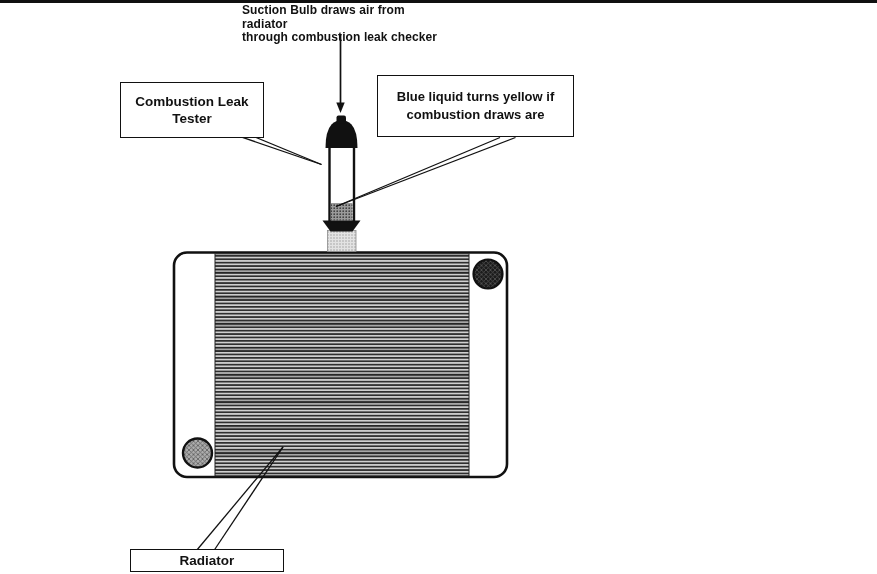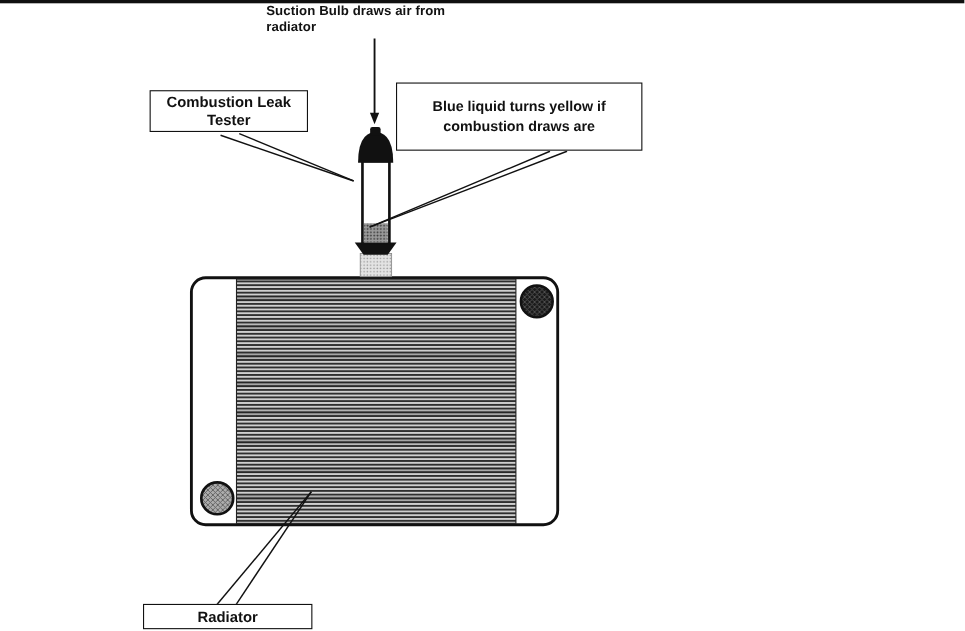--- a/index.html
+++ b/index.html
@@ -20,22 +20,22 @@
     font-size:12px;font-weight:700;line-height:13.6px;letter-spacing:0.1px;
   }
   .note span{display:block;}
   .callout{
     position:absolute;box-sizing:border-box;
     background:#ffffff;border:1.8px solid #111;
     display:flex;flex-direction:column;align-items:center;justify-content:center;
     font-weight:700;text-align:center;
   }
   .callout span{display:block;}
-  .callout.left-box{left:136px;top:82px;width:144px;height:38px;font-size:13.5px;line-height:17.5px;}
-  .callout.right-box{left:360px;top:75px;width:224px;height:62px;font-size:13px;line-height:18px;}
+  .callout.left-box{left:120px;top:82px;width:144px;height:56px;font-size:13.5px;line-height:17.5px;}
+  .callout.right-box{left:377px;top:75px;width:197px;height:62px;font-size:13px;line-height:18px;}
   .callout.bottom-box{left:130px;top:549px;width:154px;height:23px;font-size:13.5px;line-height:19px;}
 </style>
 </head>
 <body>
 
 <div id="page">
 
   <div class="top-rule"></div>
 
   <svg class="svg-layer" viewBox="0 0 877 574" xmlns="http://www.w3.org/2000/svg">
@@ -87,20 +87,21 @@
 
     <line x1="500" y1="137.5" x2="336" y2="206.5" stroke="#111" stroke-width="1.3"></line>
     <line x1="515.5" y1="137.5" x2="336" y2="206.5" stroke="#111" stroke-width="1.3"></line>
 
     <line x1="196.5" y1="550.5" x2="283" y2="447" stroke="#111" stroke-width="1.3"></line>
     <line x1="214" y1="550.5" x2="283" y2="447" stroke="#111" stroke-width="1.3"></line>
   </svg>
 
   <div class="note">
     <span>Suction Bulb draws air from radiator</span>
+    <span>through combustion leak checker</span>
   </div>
 
   <div class="callout left-box">
     <span>Combustion Leak</span>
     <span>Tester</span>
   </div>
 
   <div class="callout right-box">
     <span>Blue liquid turns yellow if</span>
     <span>combustion draws are</span>

